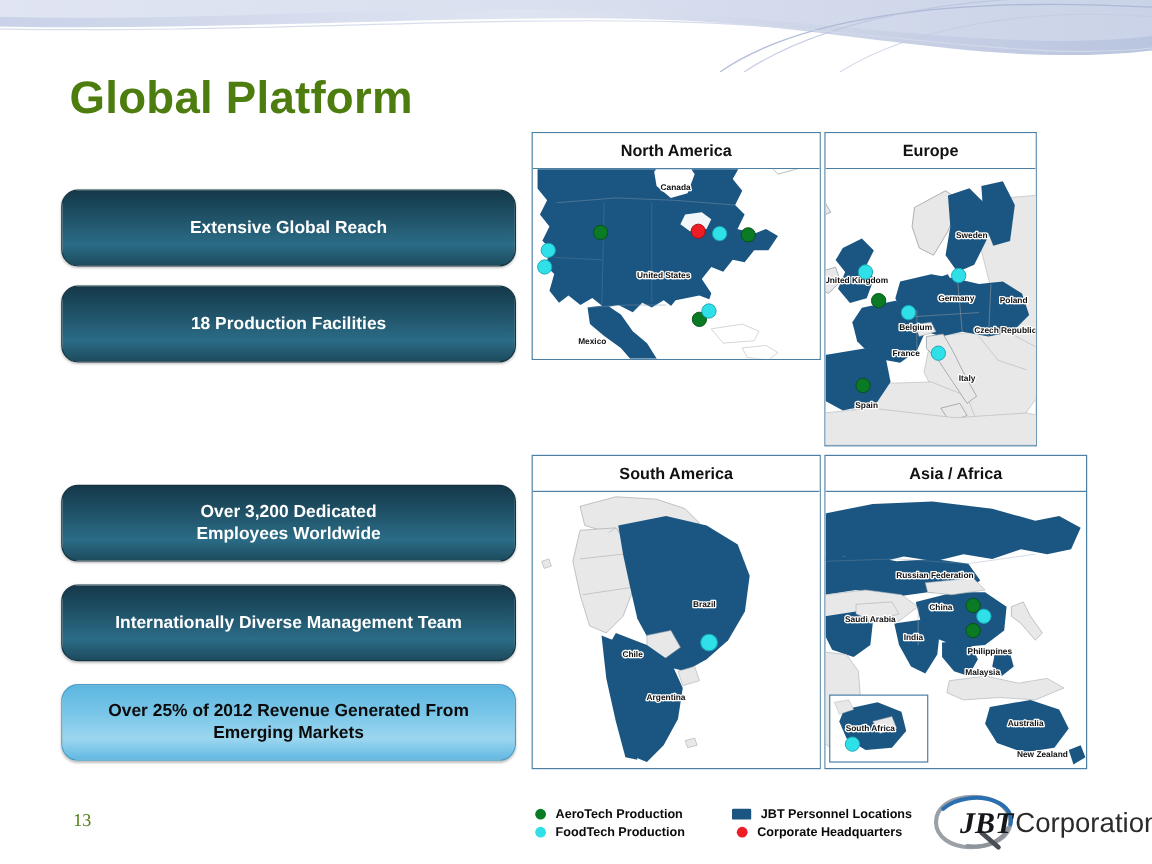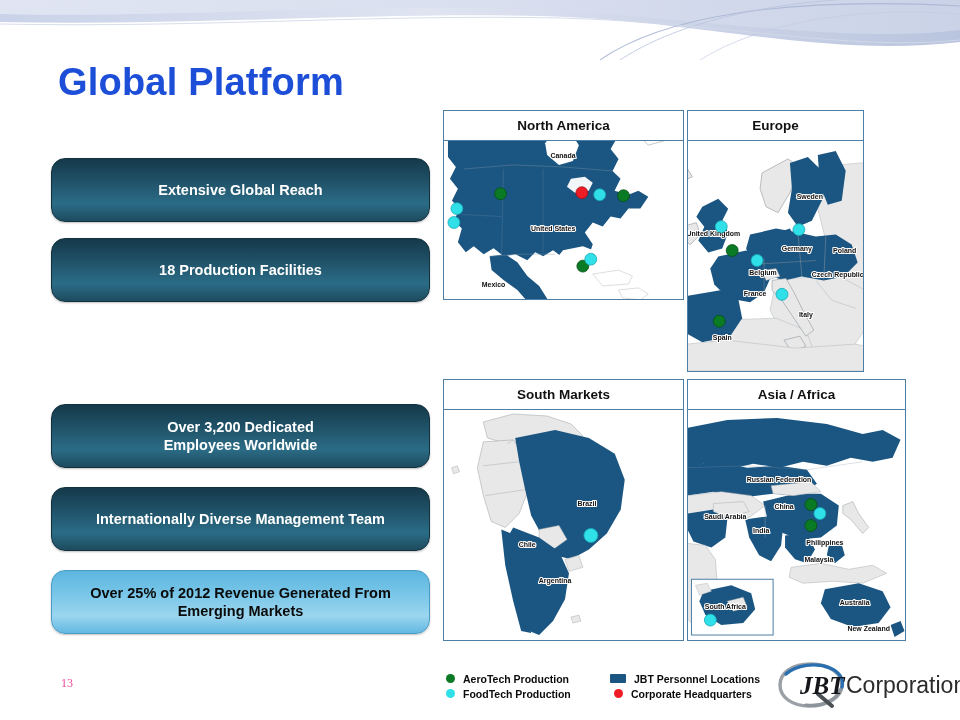--- a/index.html
+++ b/index.html
@@ -11,21 +11,21 @@
     position:relative;
   }
   #slide{position:absolute;inset:0;width:960px;height:720px;overflow:hidden;background:#fff;}
 
   
   #topdeco{position:absolute;left:0;top:0;width:960px;height:60px;overflow:hidden;}
 
   
   #title{
     position:absolute;left:58px;top:62px;
-    font-size:38px;font-weight:bold;color:#1d4ed8;
+    font-size:38px;font-weight:bold;color:#4d7c0f;
     letter-spacing:.2px;line-height:1.1;
     font-family:"Liberation Sans", sans-serif;
   }
 
   
   .pill{
     position:absolute;left:51px;width:379px;
     border-radius:14px;
     display:flex;align-items:center;justify-content:center;
     text-align:center;
@@ -91,21 +91,21 @@
   }
   .leg-row{position:absolute;display:flex;align-items:center;height:13px;}
   .leg-dot{width:9px;height:9px;border-radius:50%;flex:0 0 auto;}
   .leg-sq{width:16px;height:9px;flex:0 0 auto;border-radius:1px;}
   .leg-txt{font-size:10.5px;font-weight:bold;color:#0b0b0b;white-space:nowrap;margin-left:8px;}
 
   
   #pageno{
     position:absolute;left:61px;top:676px;
     font-family:"Liberation Serif", serif;
-    font-size:12px;color:#ec4899;
+    font-size:15px;color:#4d7c0f;
   }
 
   
   #logo{position:absolute;left:778px;top:660px;width:172px;height:52px;}
   #logo-text{
     position:absolute;left:68px;top:12px;
     font-size:23px;color:#2b2b2b;
     font-family:"Liberation Sans", sans-serif;
   }
 </style>
@@ -275,21 +275,21 @@
         <circle cx="66" cy="110" r="6" fill="#0b7a24" stroke="#055016" stroke-width="0.8"></circle>
         <circle cx="91" cy="120" r="6" fill="#2fe0e8" stroke="#18a8b5" stroke-width="0.8"></circle>
         <circle cx="133" cy="89" r="6" fill="#2fe0e8" stroke="#18a8b5" stroke-width="0.8"></circle>
         <circle cx="116" cy="154" r="6" fill="#2fe0e8" stroke="#18a8b5" stroke-width="0.8"></circle>
         <circle cx="53" cy="181" r="6" fill="#0b7a24" stroke="#055016" stroke-width="0.8"></circle>
       </svg>
     </div>
   </div>
 
   <div class="panel" id="panelSA">
-    <div class="panel-head">South Markets</div>
+    <div class="panel-head">South America</div>
     <div class="panel-body">
       <svg viewBox="0 0 241 231" preserveAspectRatio="xMidYMid slice">
         <rect x="0" y="0" width="241" height="231" fill="#ffffff"></rect>
 
         <path d="M40,12 L70,4 L104,6 L128,14 L140,26 L118,34 L92,30 L64,34 L44,28 Z" fill="#e8e8e8" stroke="#a8aeb3" stroke-width="0.6"></path>
 
         <path d="M40,32 L70,30 L82,48 L86,78 L76,104 L62,118 L48,112 L40,86 L34,58 Z" fill="#e8e8e8" stroke="#a8aeb3" stroke-width="0.6"></path>
 
         <path d="M72,28 L112,20 L146,28 L172,44 L182,70 L178,100 L164,124 L146,140
                  L128,150 L112,146 L100,128 L88,106 L82,80 L76,52 Z" fill="#1b5682"></path>

